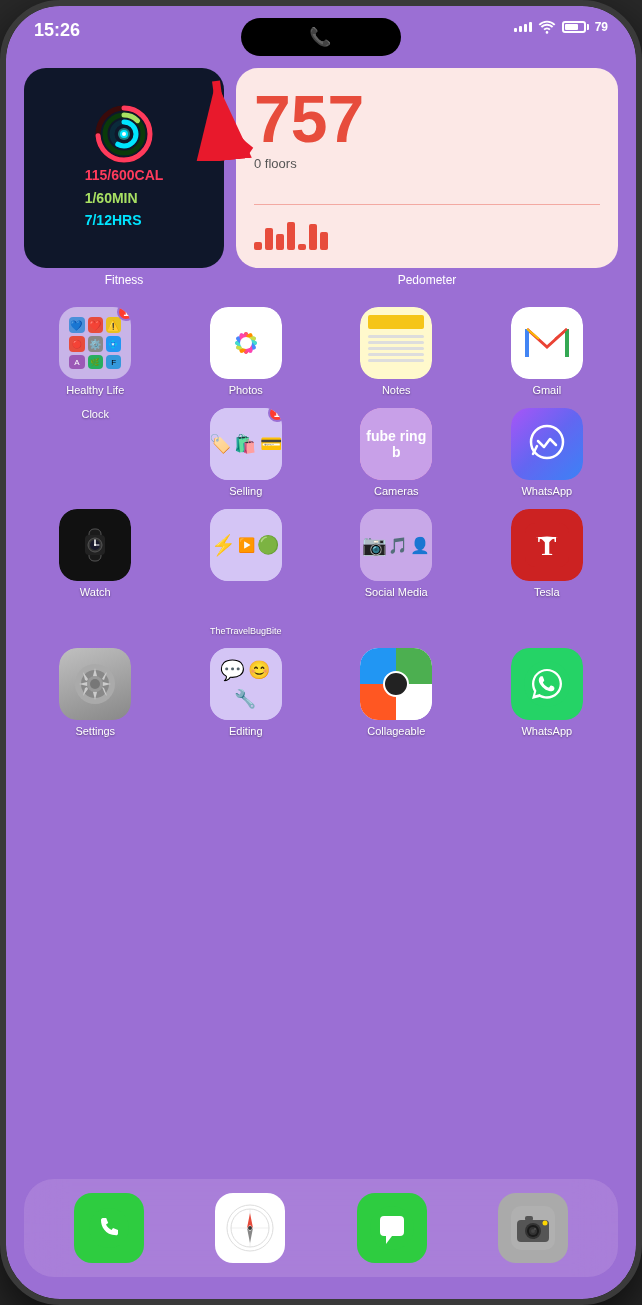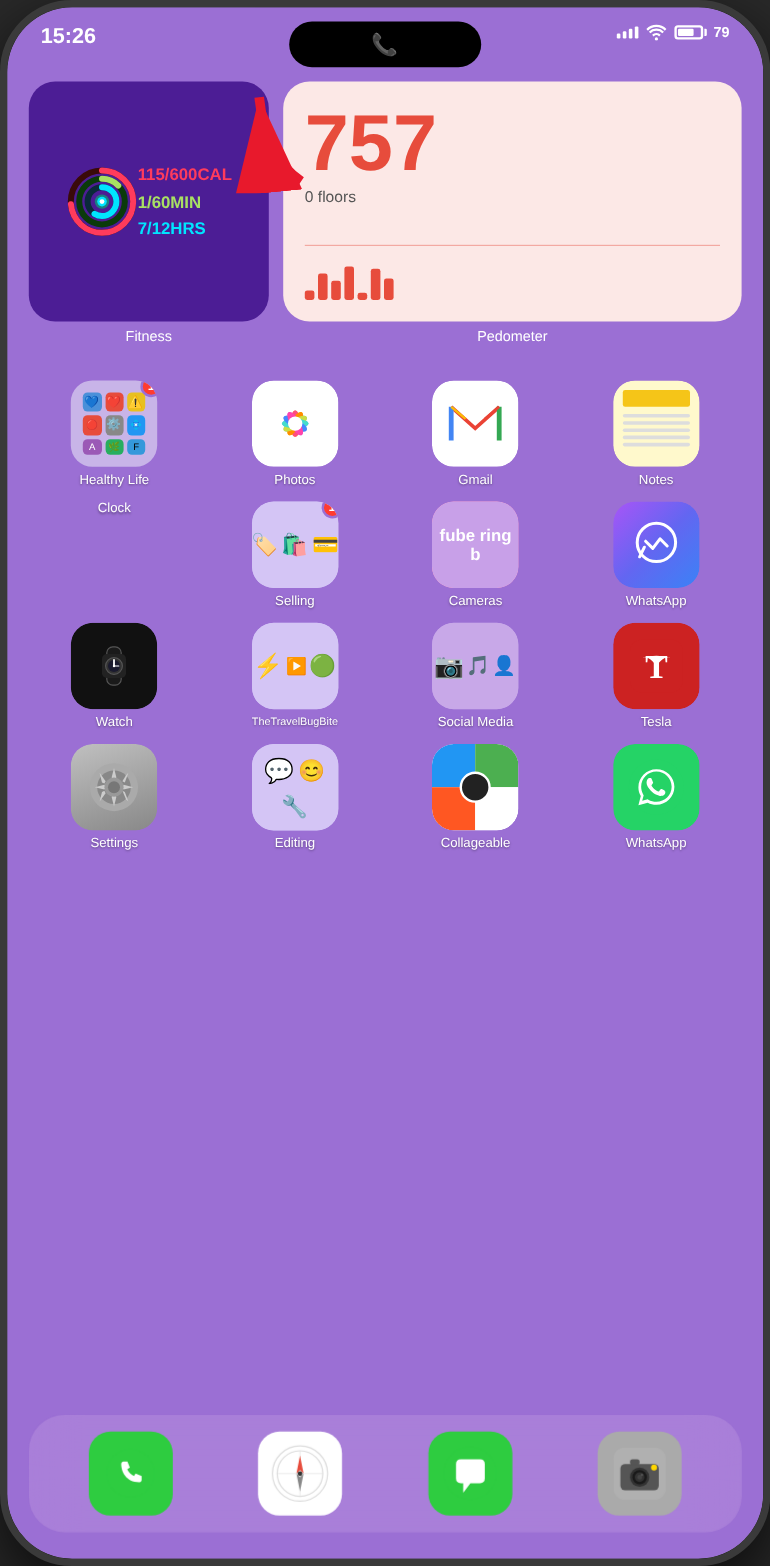--- a/index.html
+++ b/index.html
@@ -82,27 +82,27 @@
     .content {
       padding: 8px 18px 0 18px;
     }
     
     .widgets-row {
       display: flex;
       gap: 12px;
       margin-bottom: 16px;
     }
     .widget-fitness {
-      background: #4c1d95;
+      background: #0f172a;
       border-radius: 22px;
       width: 200px;
       height: 200px;
       padding: 14px;
       display: flex;
-      flex-direction: row;
+      flex-direction: column;
       align-items: center;
       justify-content: center;
       position: relative;
     }
     .fitness-stats {
       font-size: 14px;
       font-weight: 700;
       line-height: 1.6;
     }
     .cal { color: #ff3b5c; }
@@ -145,21 +145,21 @@
       height: 1px;
       background: #e74c3c;
       opacity: 0.4;
       margin-bottom: 5px;
     }
     .widget-label {
       text-align: center;
       color: white;
       font-size: 12px;
       margin-top: 5px;
-      margin-bottom: 14px;
+      margin-bottom: 4px;
     }
     
     .app-grid {
       display: grid;
       grid-template-columns: repeat(4, 1fr);
       gap: 12px 8px;
       margin-bottom: 20px;
     }
     .app-item {
       display: flex;
@@ -199,21 +199,21 @@
       display: flex;
       align-items: center;
       justify-content: center;
       padding: 0 3px;
       border: 2px solid #9b6fd4;
       z-index: 5;
     }
     
     .icon-healthy-life { background: #c8b4e8; }
     .icon-selling { background: #d4c5f5; }
-    .icon-cameras { background: #f9a8d4; }
+    .icon-cameras { background: #f9a8d4; border-radius: 22px; }
     .icon-travelbugbite { background: #d4c5f5; }
     .icon-social-media { background: #c8a8e8; }
     .icon-editing { background: #d4c5f5; }
     
     .search-bar {
       background: rgba(255,255,255,0.25);
       border-radius: 22px;
       height: 42px;
       display: flex;
       align-items: center;
@@ -646,47 +646,47 @@
                 </g>
                 <circle cx="25" cy="25" r="6" fill="white"></circle>
               </svg>
             </div>
           </div>
           <span class="app-label">Photos</span>
         </div>
 
         <div class="app-item">
           <div class="app-icon" style="padding:0;">
+            <div class="notes-icon">
+              <div class="notes-header"></div>
+              <div class="notes-line"></div>
+              <div class="notes-line"></div>
+              <div class="notes-line"></div>
+              <div class="notes-line"></div>
+              <div class="notes-line"></div>
+            </div>
+          </div>
+          <span class="app-label">Notes</span>
+        </div>
+
+        <div class="app-item">
+          <div class="app-icon" style="padding:0;">
             <div class="gmail-icon">
               <svg width="48" height="36" viewBox="0 0 48 36">
                 <path d="M4 4h40v28H4z" fill="white"></path>
                 <path d="M4 4L24 22 44 4" stroke="#EA4335" stroke-width="3" fill="none"></path>
                 <path d="M4 4v28" stroke="#4285F4" stroke-width="4"></path>
                 <path d="M44 4v28" stroke="#34A853" stroke-width="4"></path>
                 <path d="M4 32h8V18l12 10 12-10v14h8" fill="white"></path>
                 <path d="M4 4L16 14" stroke="#FBBC05" stroke-width="2"></path>
                 <path d="M44 4L32 14" stroke="#EA4335" stroke-width="2"></path>
               </svg>
             </div>
           </div>
           <span class="app-label">Gmail</span>
-        </div>
-
-        <div class="app-item">
-          <div class="app-icon" style="padding:0;">
-            <div class="notes-icon">
-              <div class="notes-header"></div>
-              <div class="notes-line"></div>
-              <div class="notes-line"></div>
-              <div class="notes-line"></div>
-              <div class="notes-line"></div>
-              <div class="notes-line"></div>
-            </div>
-          </div>
-          <span class="app-label">Notes</span>
         </div>
 
         <div class="app-item">
           <span class="app-label">Clock</span>
         </div>
 
         <div class="app-item">
           <div class="app-icon icon-selling">
             <div class="badge">1</div>
             <div class="selling-icon">
@@ -738,21 +738,21 @@
         </div>
 
         <div class="app-item">
           <div class="app-icon icon-travelbugbite">
             <div class="travel-icon">
               <span style="font-size:20px;">⚡</span>
               <span style="font-size:14px;">▶️</span>
               <span style="font-size:18px;">🟢</span>
             </div>
           </div>
-          <span class="app-label" style="font-size:9px;">TheTravelBugBite</span>
+          <span class="app-label" style="font-size:9px;margin-top:40px;">TheTravelBugBite</span>
         </div>
 
         <div class="app-item">
           <div class="app-icon icon-social-media">
             <div class="social-icon">
               <span style="font-size:20px;">📷</span>
               <span style="font-size:16px;">🎵</span>
               <span style="font-size:16px;">👤</span>
             </div>
           </div>

